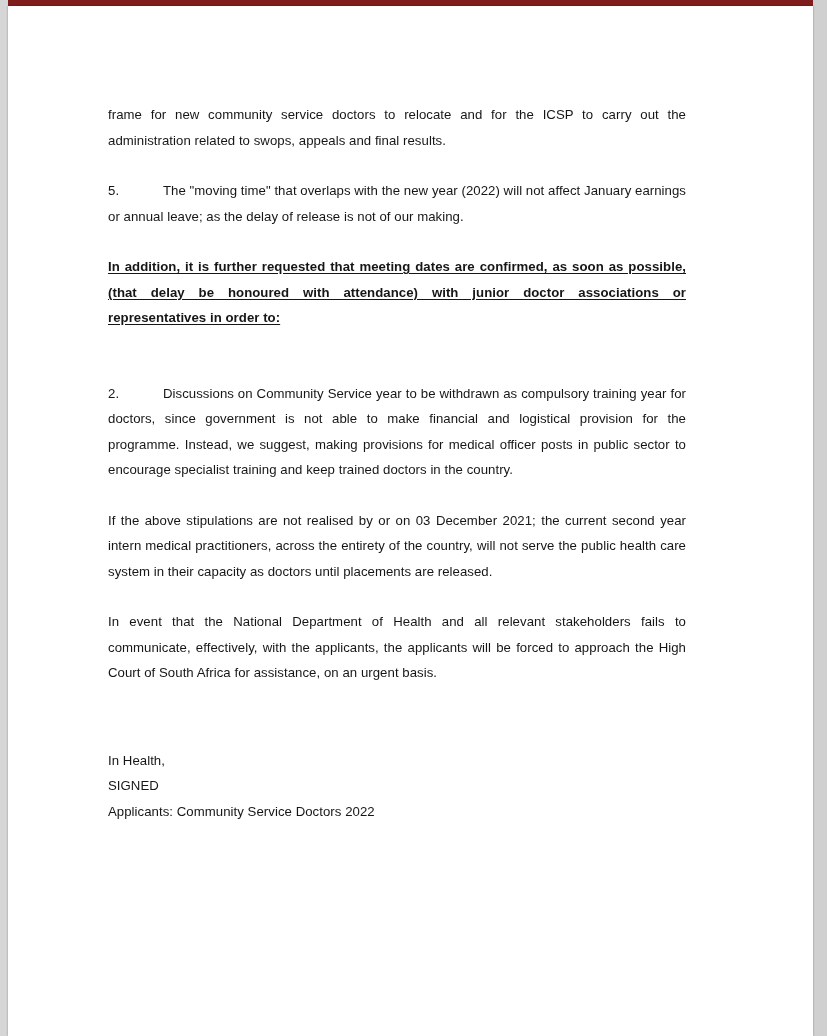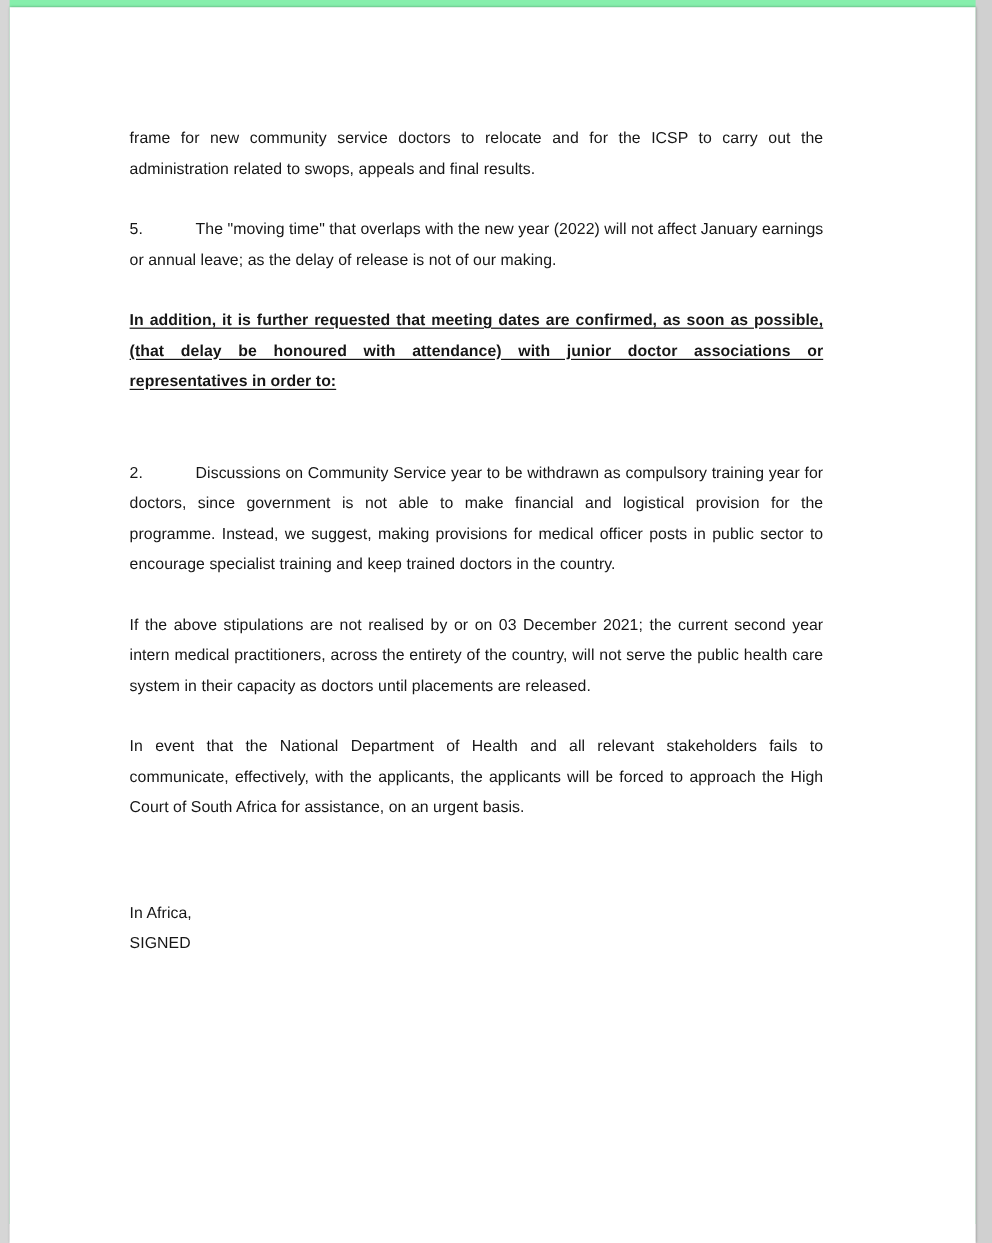--- a/index.html
+++ b/index.html
@@ -10,21 +10,21 @@
   body {
     width: 827px;
     height: 1036px;
     overflow: hidden;
     font-family: "Liberation Sans", sans-serif;
   }
   .viewport {
     position: relative;
     width: 827px;
     height: 1020px;
-    background: #86efac;
+    background: #7f1d1d;
     box-sizing: border-box;
   }
   .page {
     position: absolute;
     left: 8px;
     top: 6px;
     width: 805px;
     height: 1030px;
     background: #ffffff;
     box-shadow: 0 0 2px rgba(0,0,0,0.35);
@@ -117,19 +117,20 @@
 
       <p class="bold">If the above stipulations are not realised by or on 03 December 2021; the current second year intern medical practitioners, across the entirety of the country, will not serve the public health care system in their capacity as doctors until placements are released.</p>
 
       <div class="gap-md"></div>
 
       <p>In event that the National Department of Health and all relevant stakeholders fails to communicate, effectively, with the applicants, the applicants will be forced to approach the High Court of South Africa for assistance, on an urgent basis.</p>
 
       <div class="gap-xl"></div>
 
       <div class="sig-block">
-        <p class="no-justify">In Africa,</p>
+        <p class="no-justify">In Health,</p>
         <p class="no-justify">SIGNED</p>
+        <p class="no-justify">Applicants: Community Service Doctors 2022</p>
       </div>
 
     </div>
   </div>
 </div>
 
 </body></html>

